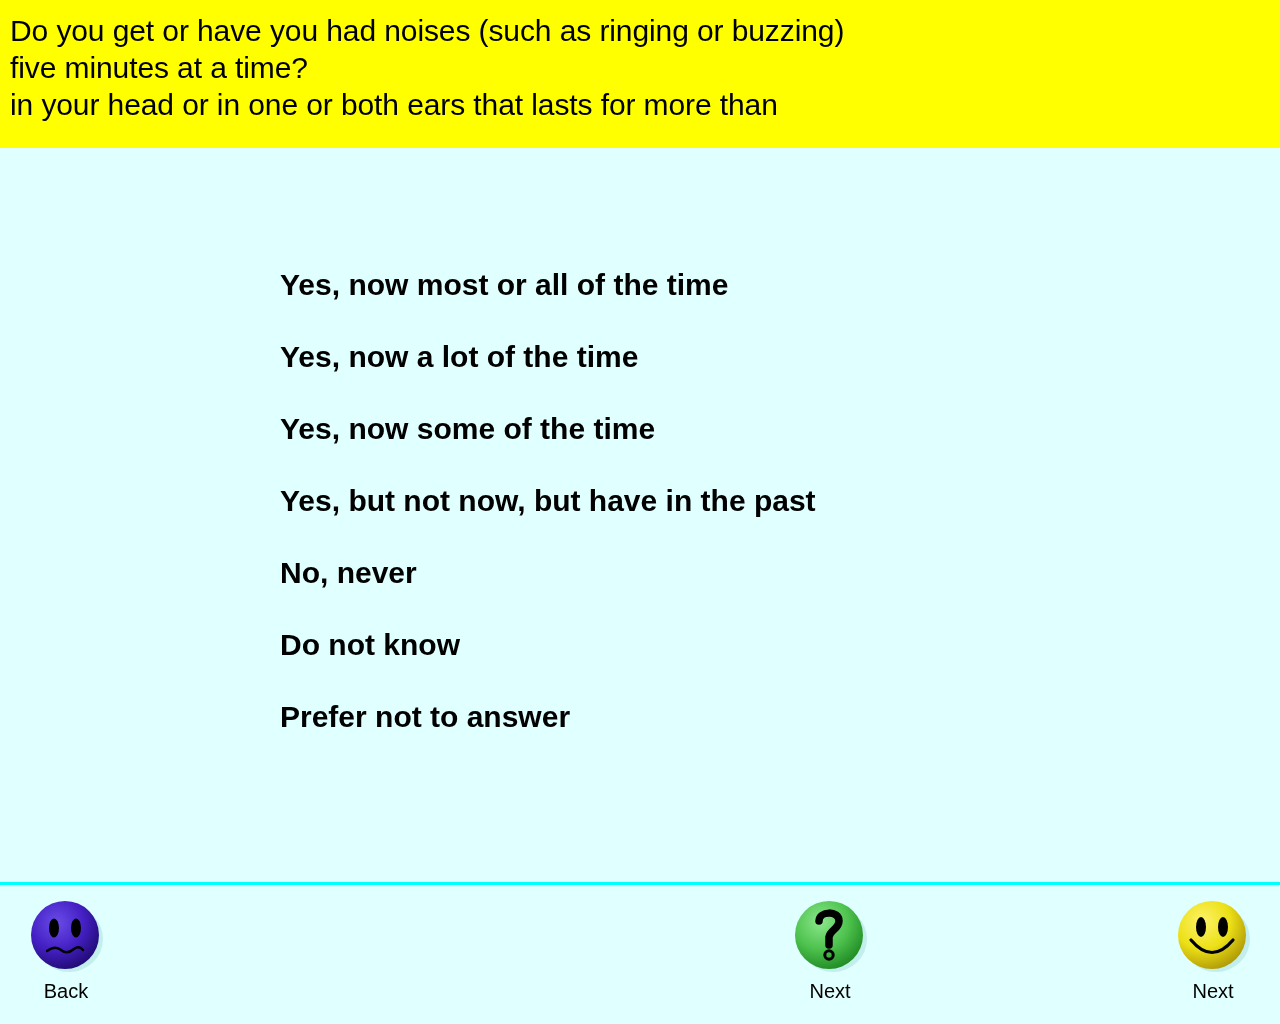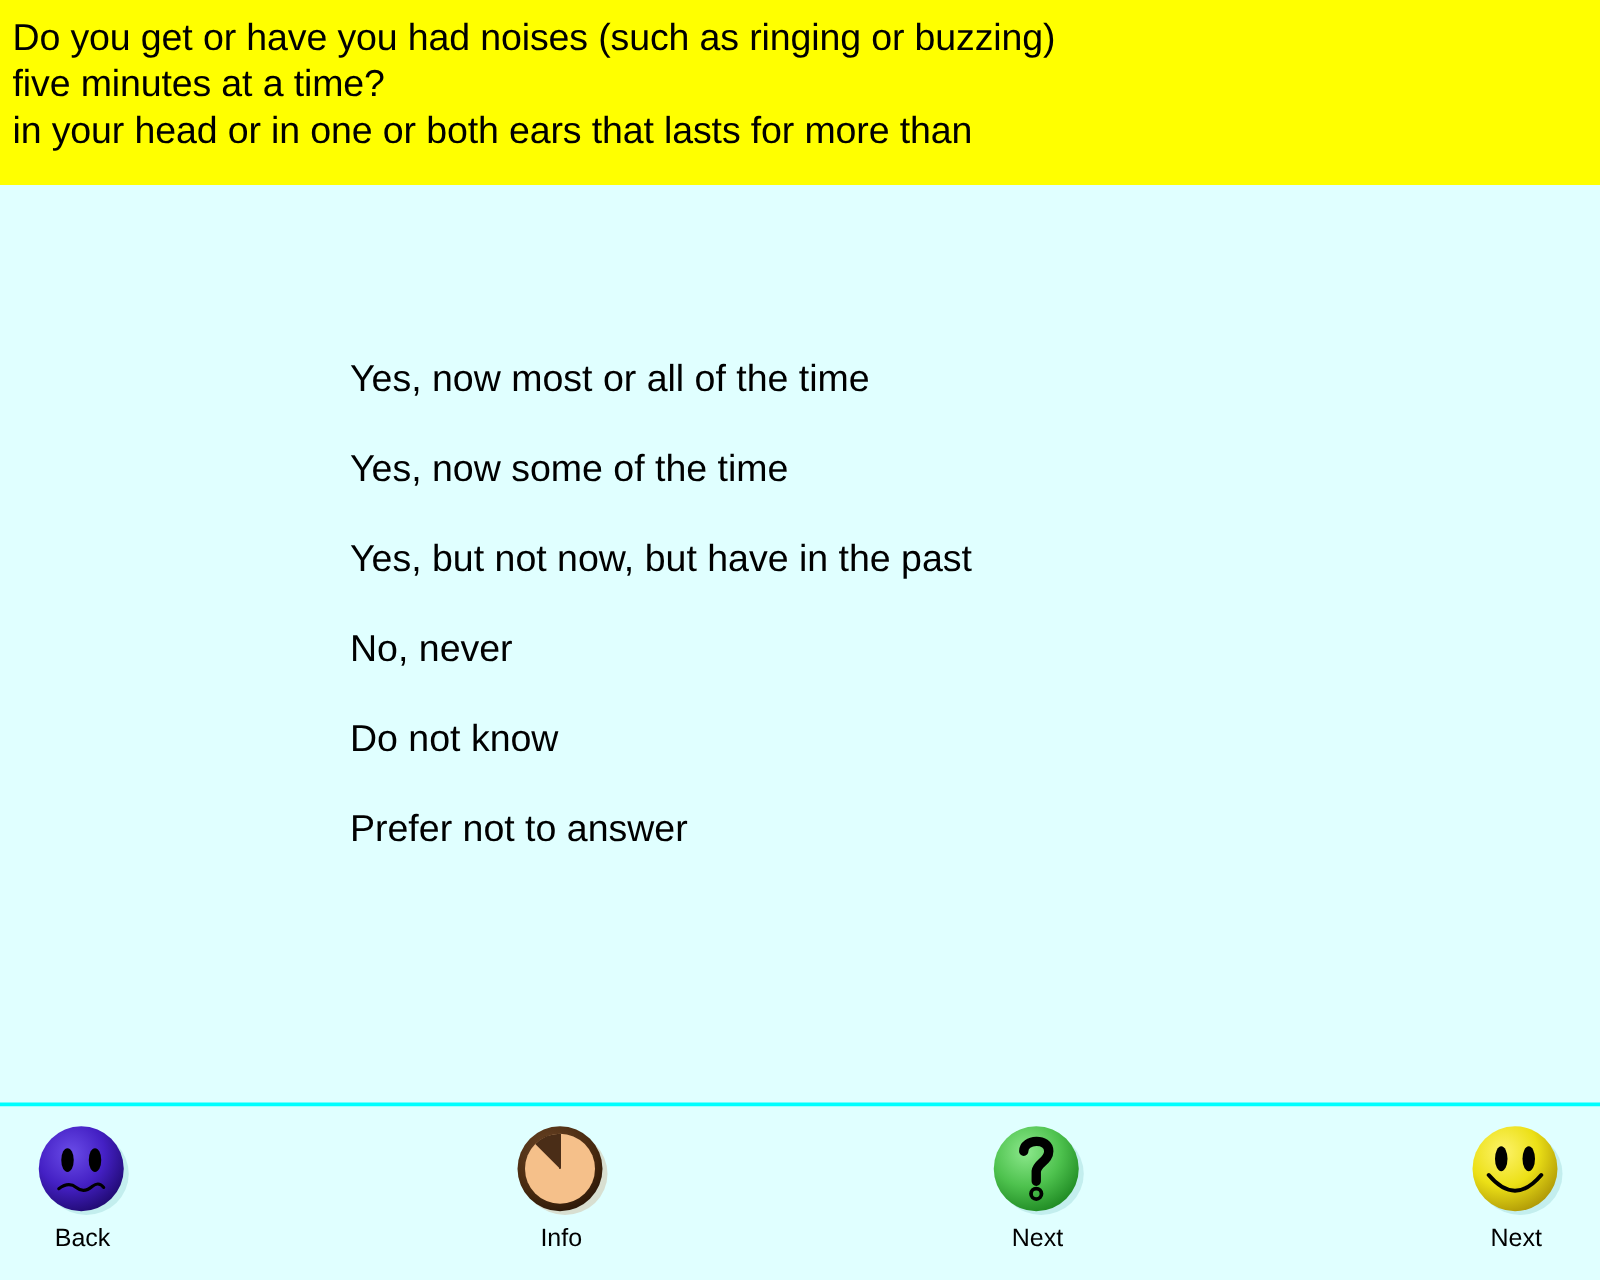--- a/index.html
+++ b/index.html
@@ -43,21 +43,22 @@
   
   #answer-list {
     position: absolute;
     left: 280px;
     top: 268px;
     width: 900px;
   }
   .option-row {
     height: 72px;
     display: flex;
-    align-items: center;
+    align-items: flex-start;
+    font-weight: bold;
   }
   .option-label {
     font-size: 30px;
     line-height: 34px;
     color: #000000;
     white-space: pre;
     cursor: pointer;
   }
 
   
@@ -112,20 +113,23 @@
 
   <div id="question-header">
     <div class="q-line">Do you get or have you had noises (such as ringing or buzzing)</div>
     <div class="q-line">five minutes at a time?</div>
     <div class="q-line">in your head or in one or both ears that lasts for more than</div>
   </div>
 
   <div id="answer-list">
     <div class="option-row">
       <span class="option-label">Yes, now most or all of the time</span>
+    </div>
+    <div class="option-row">
+      <span class="option-label">Yes, now a lot of the time</span>
     </div>
     <div class="option-row">
       <span class="option-label">Yes, now some of the time</span>
     </div>
     <div class="option-row">
       <span class="option-label">Yes, but not now, but have in the past</span>
     </div>
     <div class="option-row">
       <span class="option-label">No, never</span>
     </div>
@@ -154,39 +158,20 @@
           <ellipse cx="42" cy="42" rx="34" ry="33" fill="#9fd9da" opacity="0.45"></ellipse>
           <circle cx="38" cy="38" r="34" fill="url(#gBack)"></circle>
           <ellipse cx="27" cy="31" rx="5" ry="9.5" fill="#000000"></ellipse>
           <ellipse cx="49" cy="31" rx="5" ry="9.5" fill="#000000"></ellipse>
           <path d="M20 54 Q28 48 34 53 Q40 58 47 52 Q52 48 56 53" stroke="#000000" stroke-width="2.4" fill="none" stroke-linecap="round"></path>
         </svg>
       </div>
       <div class="tool-label">Back</div>
     </div>
 
-    <div class="tool-button" id="btn-info">
-      <div class="tool-icon-wrap">
-        <svg width="78" height="78" viewBox="0 0 78 78">
-          <defs>
-            <radialGradient id="gInfoRing" cx="38%" cy="30%" r="75%">
-              <stop offset="0%" stop-color="#6d4526"></stop>
-              <stop offset="70%" stop-color="#46290f"></stop>
-              <stop offset="100%" stop-color="#2a1708"></stop>
-            </radialGradient>
-          </defs>
-          <ellipse cx="42" cy="42" rx="34" ry="33" fill="#c8a27a" opacity="0.35"></ellipse>
-          <circle cx="38" cy="38" r="34" fill="url(#gInfoRing)"></circle>
-          <circle cx="38" cy="38" r="28" fill="#f5c08a"></circle>
-          <path d="M38 38 L38 10 A28 28 0 0 0 18.2 18.2 Z" fill="#4a2d17"></path>
-          <line x1="38" y1="38" x2="38" y2="10" stroke="#4a2d17" stroke-width="1.6"></line>
-        </svg>
-      </div>
-      <div class="tool-label">Info</div>
-    </div>
 
     <div class="tool-button" id="btn-help">
       <div class="tool-icon-wrap">
         <svg width="78" height="78" viewBox="0 0 78 78">
           <defs>
             <radialGradient id="gHelp" cx="38%" cy="30%" r="74%">
               <stop offset="0%" stop-color="#8ce88c"></stop>
               <stop offset="55%" stop-color="#4ec24e"></stop>
               <stop offset="100%" stop-color="#1f8a23"></stop>
             </radialGradient>

